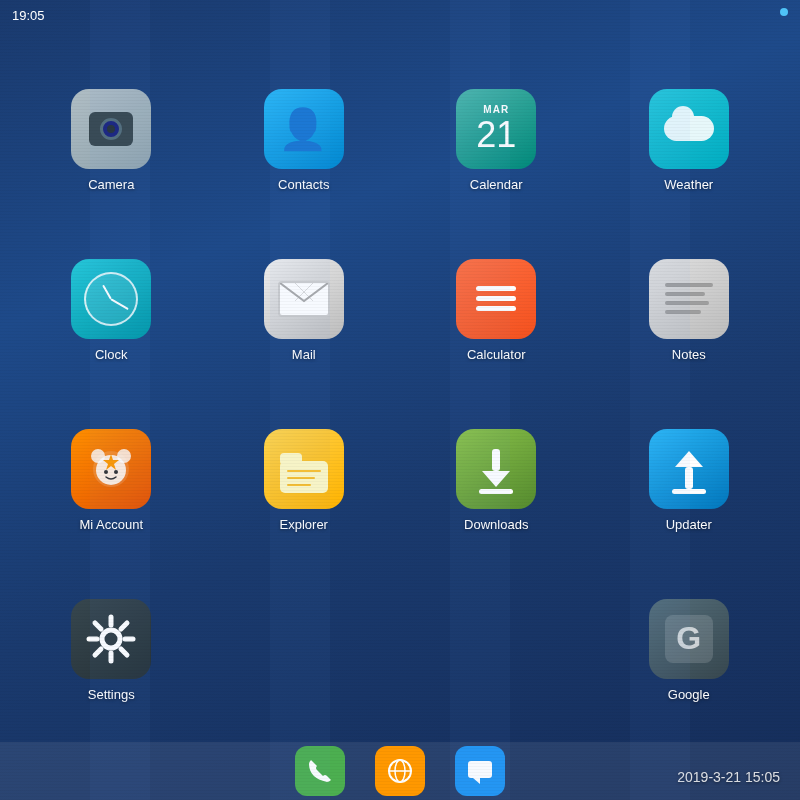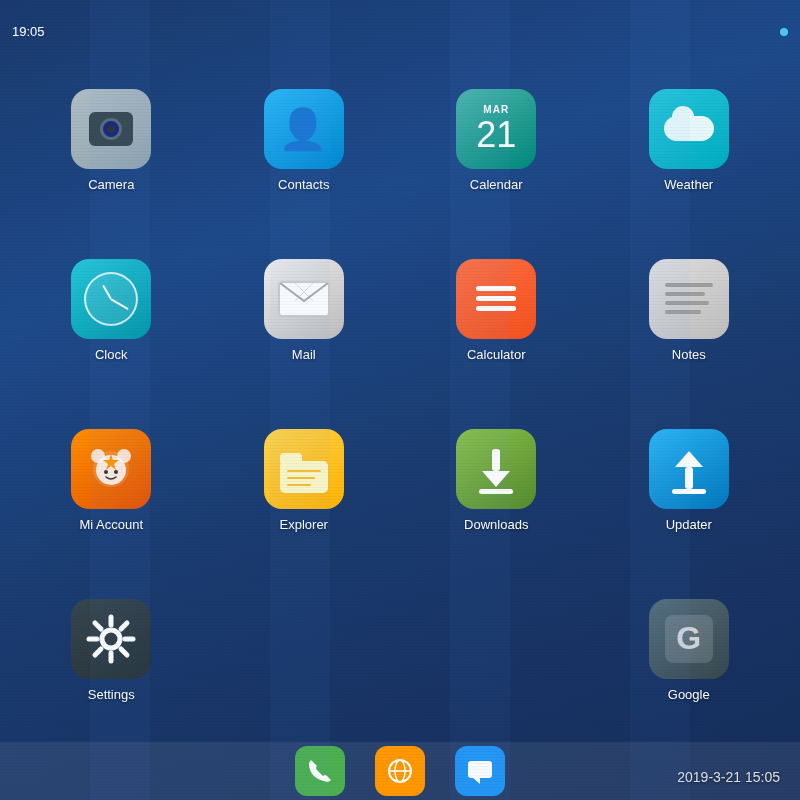--- a/index.html
+++ b/index.html
@@ -24,26 +24,25 @@
         rgba(0,0,0,0.03) 1px,
         transparent 1px,
         transparent 3px
       );
       pointer-events: none;
       z-index: 10;
     }
 
     .status-bar {
       position: absolute;
-      top: 24px;
+      top: 8px;
       left: 12px;
       right: 12px;
       display: flex;
       justify-content: space-between;
-      align-items: center;
       z-index: 20;
     }
 
     .status-time {
       color: white;
       font-size: 13px;
       font-weight: 500;
     }
 
     .status-indicator {

